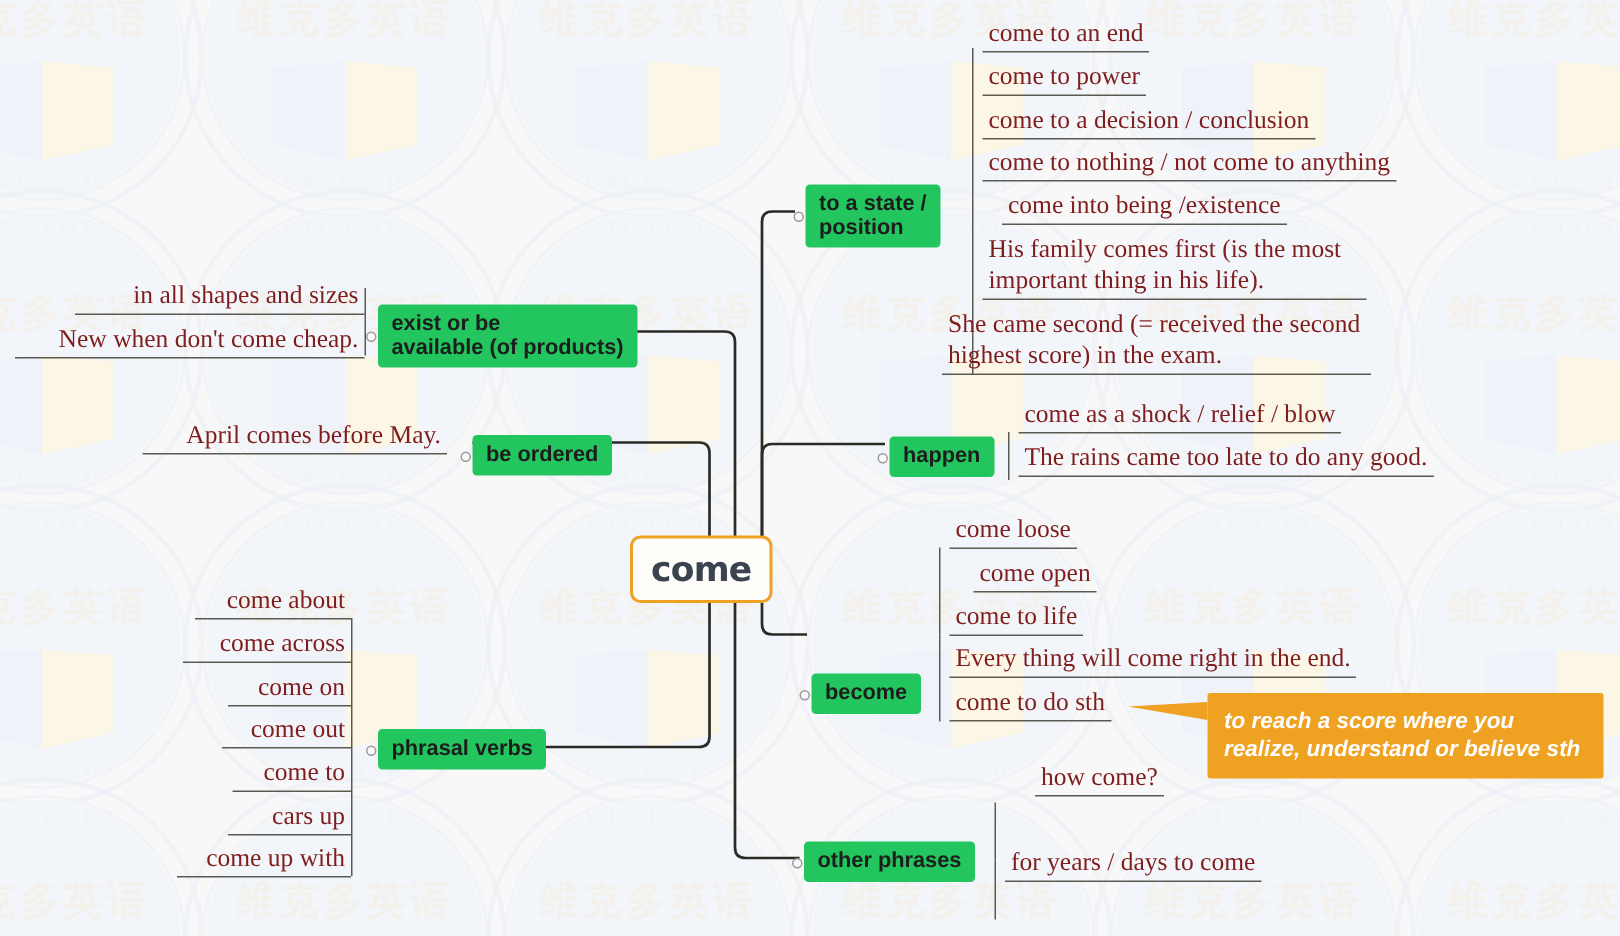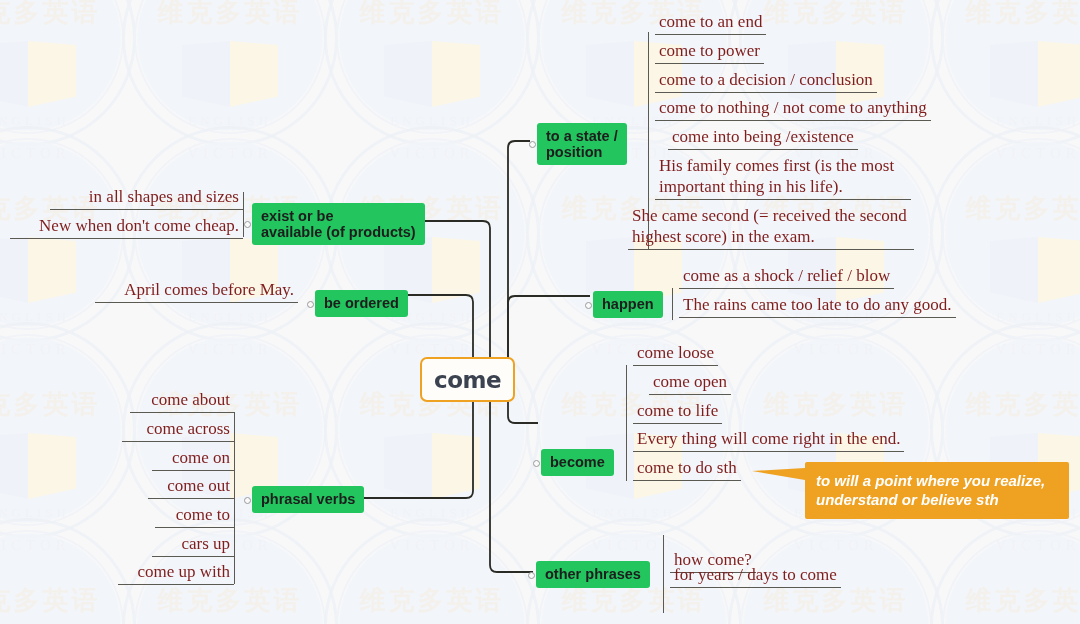--- a/index.html
+++ b/index.html
@@ -446,21 +446,21 @@
   <div class="spine" style="left:626px;top:423px;height:58px;"></div>
 
   <div class="leaf right" style="left:633px;top:342px;">come loose</div>
   <div class="leaf right" style="left:633px;top:371px;margin-left:16px;">come open</div>
   <div class="leaf right" style="left:633px;top:400px;">come to life</div>
   <div class="leaf right" style="left:633px;top:428px;">Every thing will come right in the end.</div>
   <div class="leaf right" style="left:633px;top:457px;">come to do sth</div>
 
   <div id="callout">
     <span class="tail"></span>
-    <span>to will a point where you realize, understand or believe sth</span>
+    <span>to reach a score where you realize, understand or believe sth</span>
   </div>
 
   <div class="node" style="left:252px;top:486px;">
     <span class="dot"></span>
     <span>phrasal verbs</span>
   </div>
   <div class="spine" style="left:234px;top:412px;height:86px;"></div>
   <div class="spine" style="left:234px;top:498px;height:86px;"></div>
 
   <div class="leaf left" style="left:130px;top:389px;width:96px;">come about</div>
@@ -471,17 +471,17 @@
   <div class="leaf left" style="left:152px;top:533px;width:74px;">cars up</div>
   <div class="leaf left" style="left:118px;top:561px;width:108px;">come up with</div>
 
   <div class="node" style="left:536px;top:561px;">
     <span class="dot"></span>
     <span>other phrases</span>
   </div>
   <div class="spine" style="left:663px;top:535px;height:38px;"></div>
   <div class="spine" style="left:663px;top:573px;height:40px;"></div>
 
-  <div class="leaf right" style="left:670px;top:507px;margin-top:42px;">how come?</div>
+  <div class="leaf right" style="left:690px;top:507px;">how come?</div>
   <div class="leaf right" style="left:670px;top:564px;">for years / days to come</div>
   <div class="leaf right" style="left:670px;top:593px;margin-top:34px;">when it comes to sth</div>
 
 </div>
 
 </body></html>

